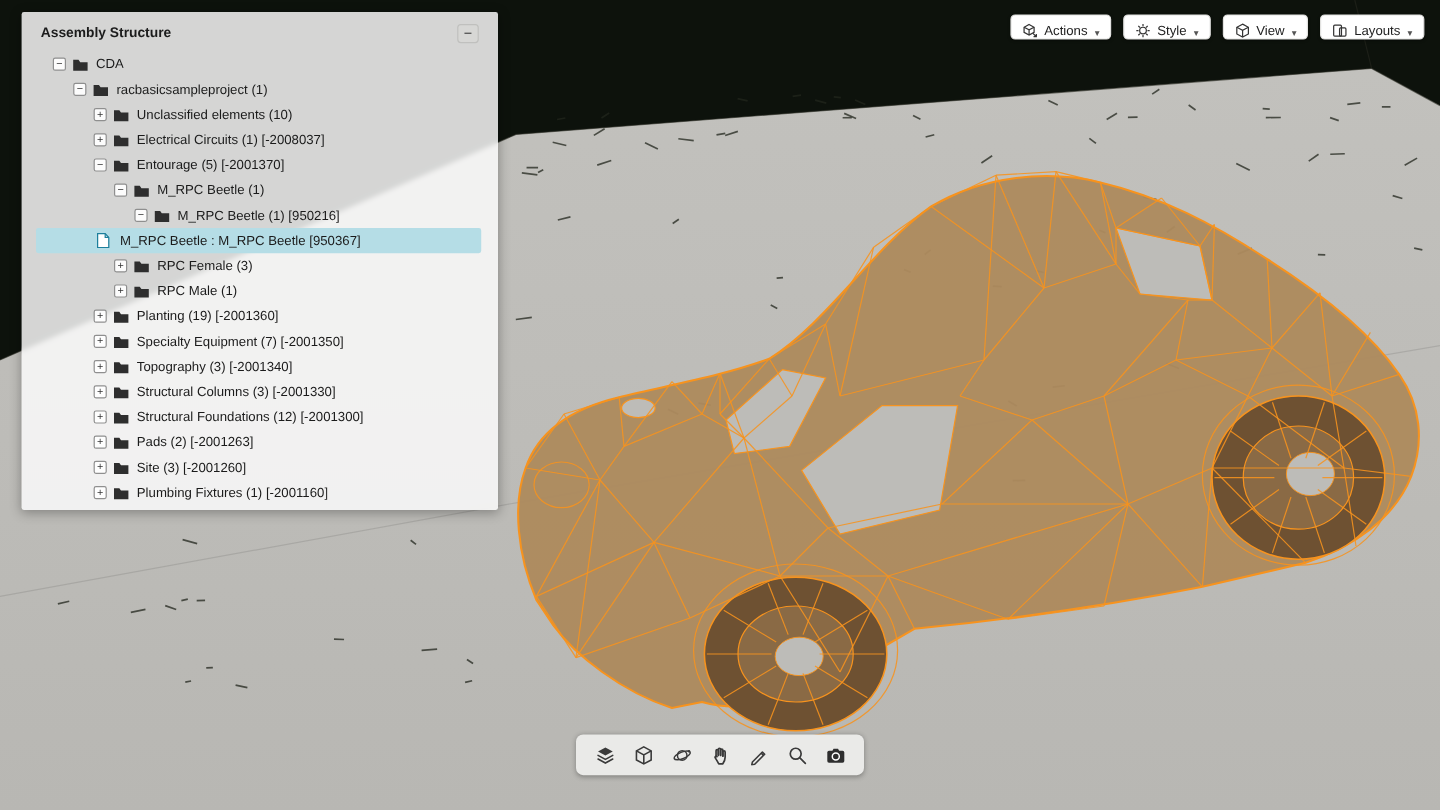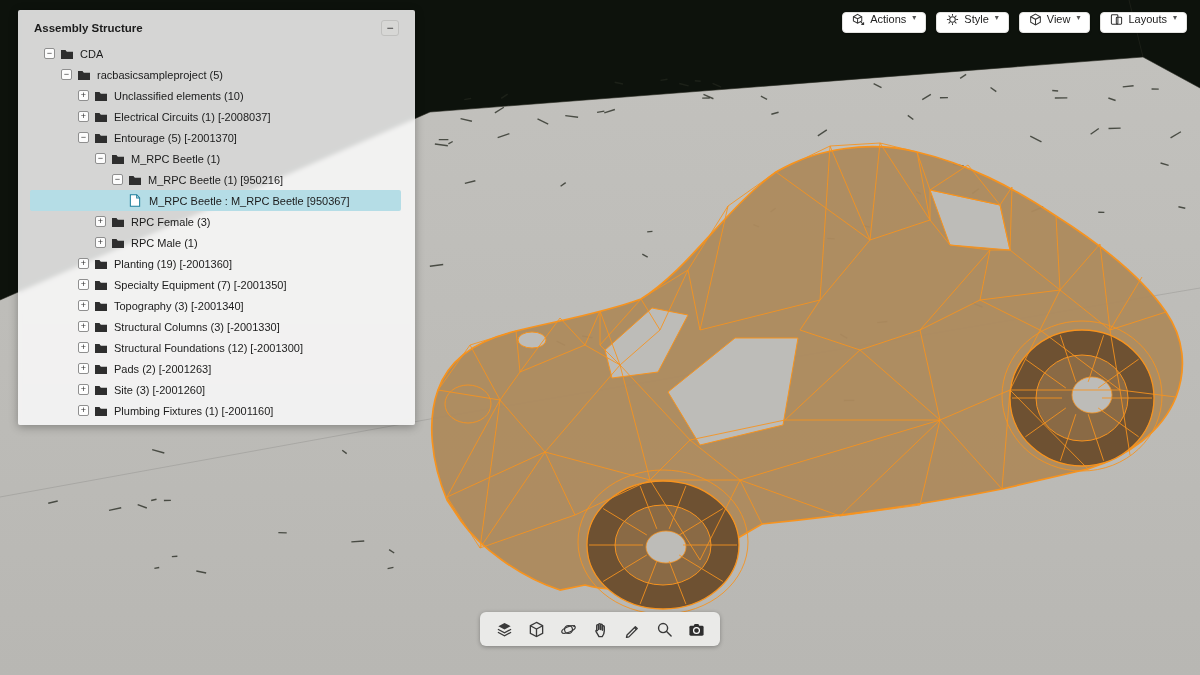--- a/index.html
+++ b/index.html
@@ -49,21 +49,21 @@
     border-radius:2px;font-size:9px;line-height:9px;text-align:center;color:#333;
     margin-right:5px;flex:none;box-sizing:border-box;cursor:pointer;
   }
   .node-icon{width:15px;height:13px;margin-right:5px;flex:none;display:flex;align-items:center;}
   .node-icon svg{display:block;}
   .label{overflow:hidden;text-align:right;}
 
   
   .hbar{position:absolute;top:12px;right:13px;display:flex;gap:10px;z-index:6;}
   .hbtn{
-    display:flex;align-items:flex-start;gap:5px;background:#ffffff;border:1px solid #e2e2e0;
+    display:flex;align-items:flex-end;gap:5px;background:#ffffff;border:1px solid #e2e2e0;
     border-radius:4px;height:21px;padding:0 9px;font-size:11px;color:#222;
     box-shadow:0 1px 2px rgba(0,0,0,.35);cursor:pointer;
   }
   .hbtn svg{display:block;}
   .caret{font-size:8px;color:#555;margin-left:1px;}
 
   
   .vbar{
     position:absolute;left:50%;bottom:29px;transform:translateX(-50%);
     display:flex;gap:8px;align-items:center;background:#eaeae8;border-radius:6px;
@@ -347,21 +347,21 @@
         </span>
         <span class="label">CDA</span>
       </div>
       <div class="tree-row" style="padding-left: 31px;">
         <span class="exp">−</span>
         <span class="node-icon">
           <svg width="14" height="12" viewBox="0 0 16 14">
             <path d="M1 2.2 h5.2 l1.6 2.2 H15 v8.4 H1 Z" fill="#2e2e2e"></path>
           </svg>
         </span>
-        <span class="label">racbasicsampleproject (5)</span>
+        <span class="label">racbasicsampleproject (1)</span>
       </div>
       <div class="tree-row" style="padding-left: 48px;">
         <span class="exp">+</span>
         <span class="node-icon">
           <svg width="14" height="12" viewBox="0 0 16 14">
             <path d="M1 2.2 h5.2 l1.6 2.2 H15 v8.4 H1 Z" fill="#2e2e2e"></path>
           </svg>
         </span>
         <span class="label">Unclassified elements (10)</span>
       </div>
@@ -394,21 +394,21 @@
       </div>
       <div class="tree-row" style="padding-left: 82px;">
         <span class="exp">−</span>
         <span class="node-icon">
           <svg width="14" height="12" viewBox="0 0 16 14">
             <path d="M1 2.2 h5.2 l1.6 2.2 H15 v8.4 H1 Z" fill="#2e2e2e"></path>
           </svg>
         </span>
         <span class="label">M_RPC Beetle (1) [950216]</span>
       </div>
-      <div class="tree-row selected" style="padding-left: 99px;">
+      <div class="tree-row selected" style="padding-left: 50px;">
         <span class="node-icon">
           <svg width="12" height="13" viewBox="0 0 12 14">
             <path d="M1 .8 h6.8 l3.2 3.4 V13.2 H1 Z" fill="#fff" stroke="#1d7f9c" stroke-width="1.1"></path>
             <path d="M7.8 .8 v3.4 h3.2" fill="none" stroke="#1d7f9c" stroke-width="1.1"></path>
           </svg>
         </span>
         <span class="label">M_RPC Beetle : M_RPC Beetle [950367]</span>
       </div>
       <div class="tree-row" style="padding-left: 65px;">
         <span class="exp">+</span>

